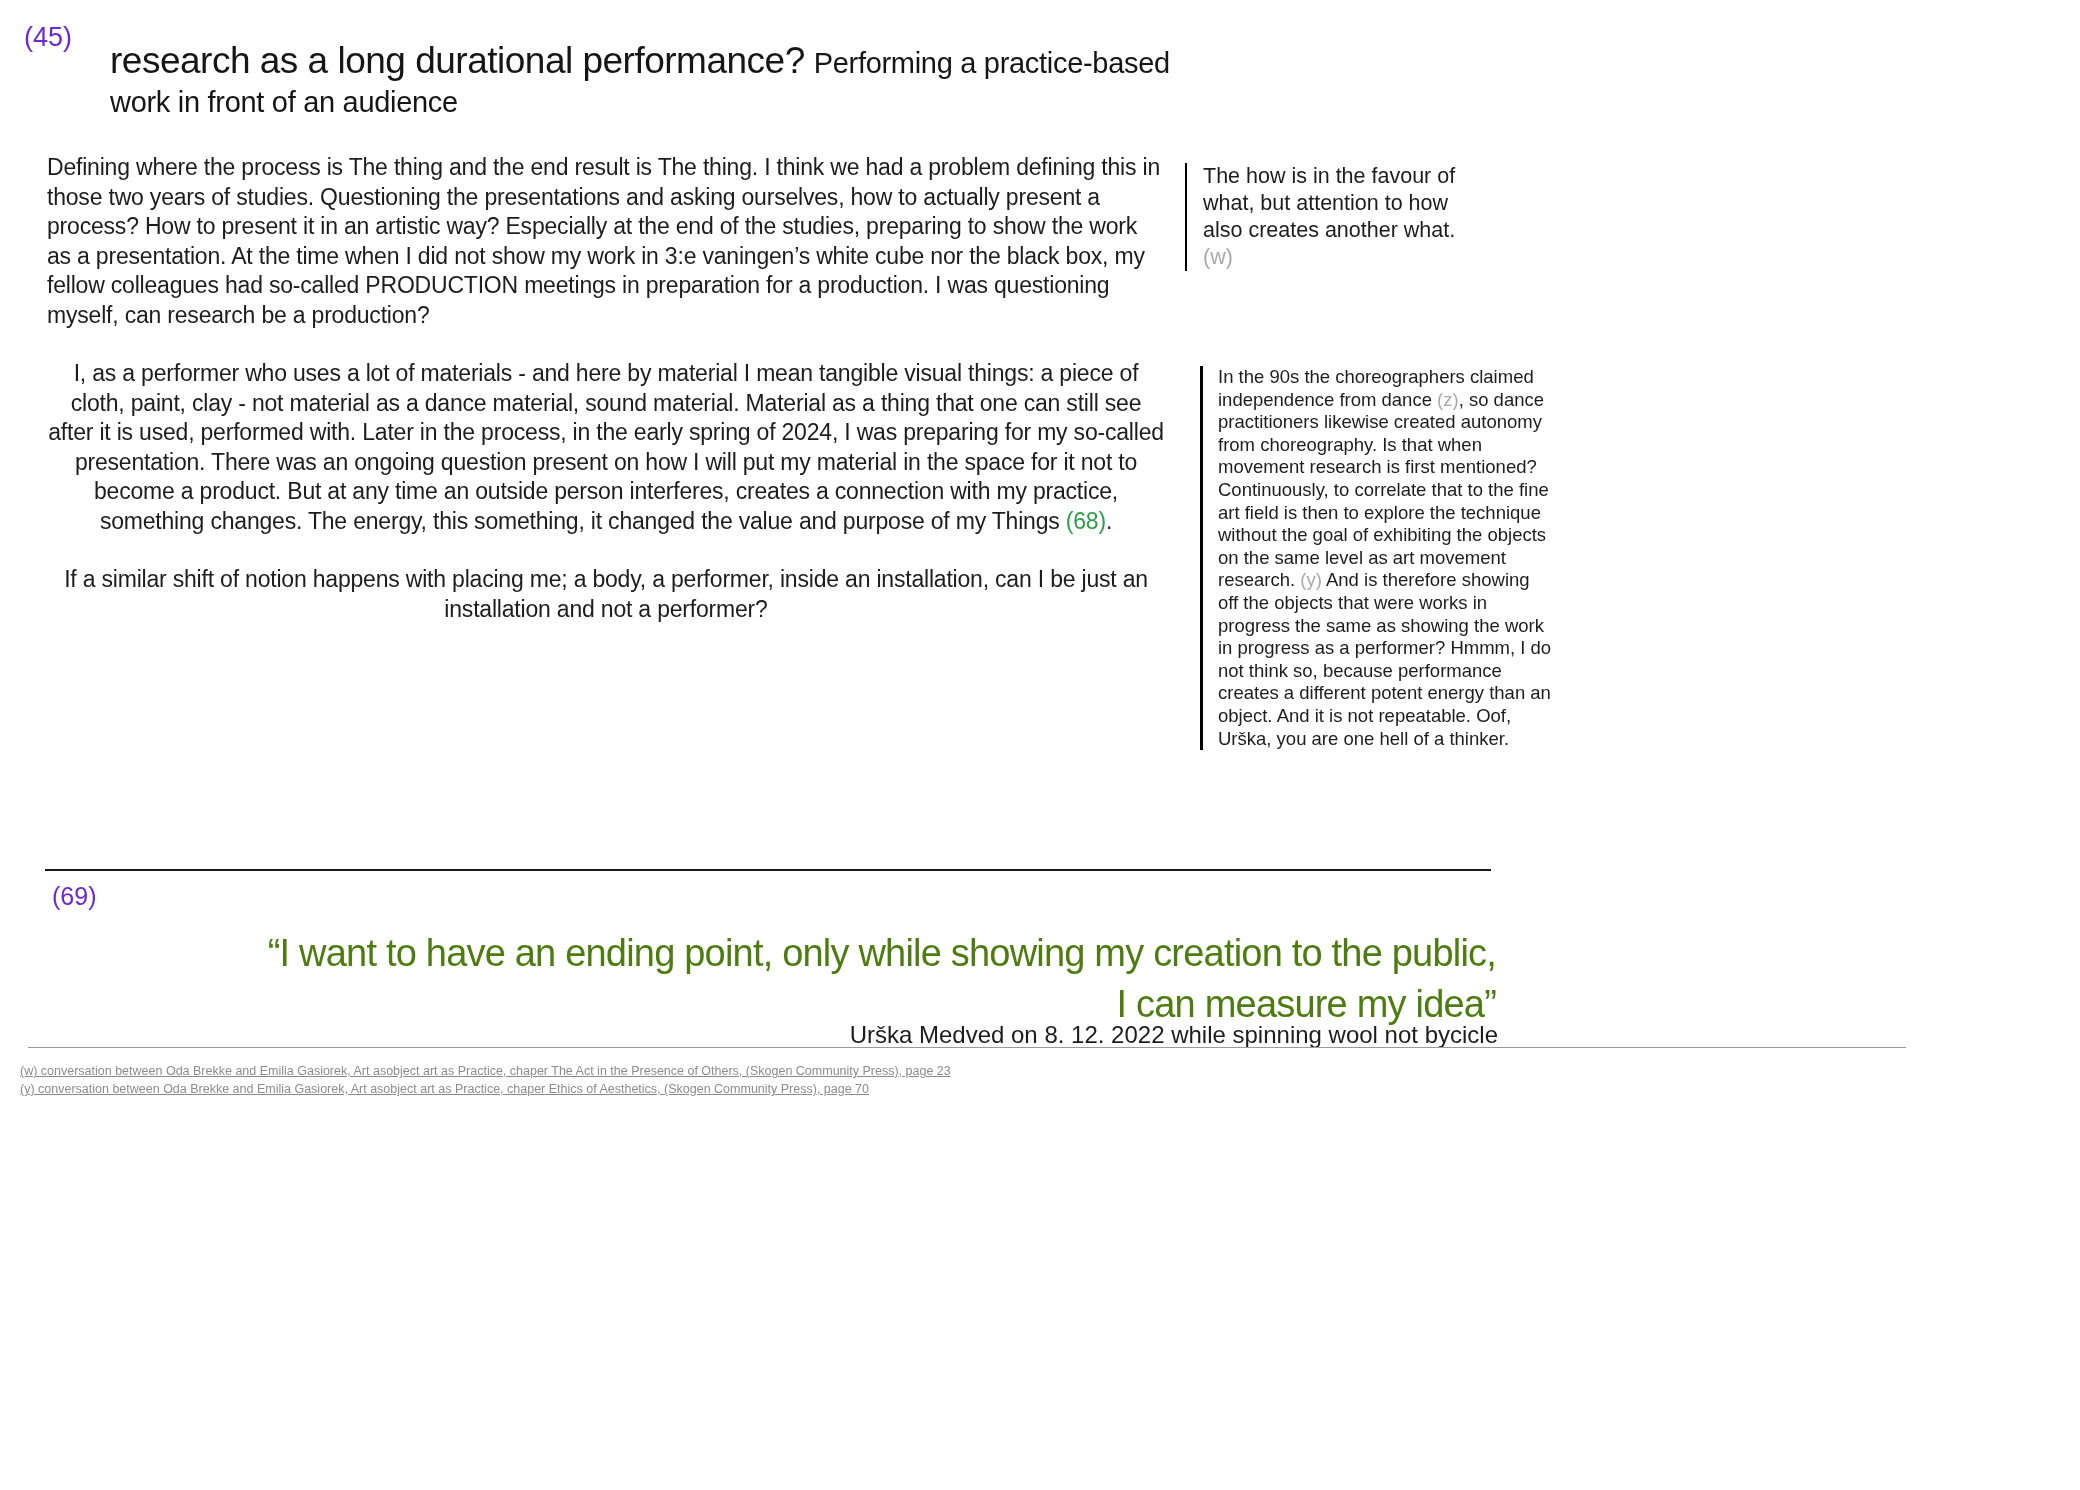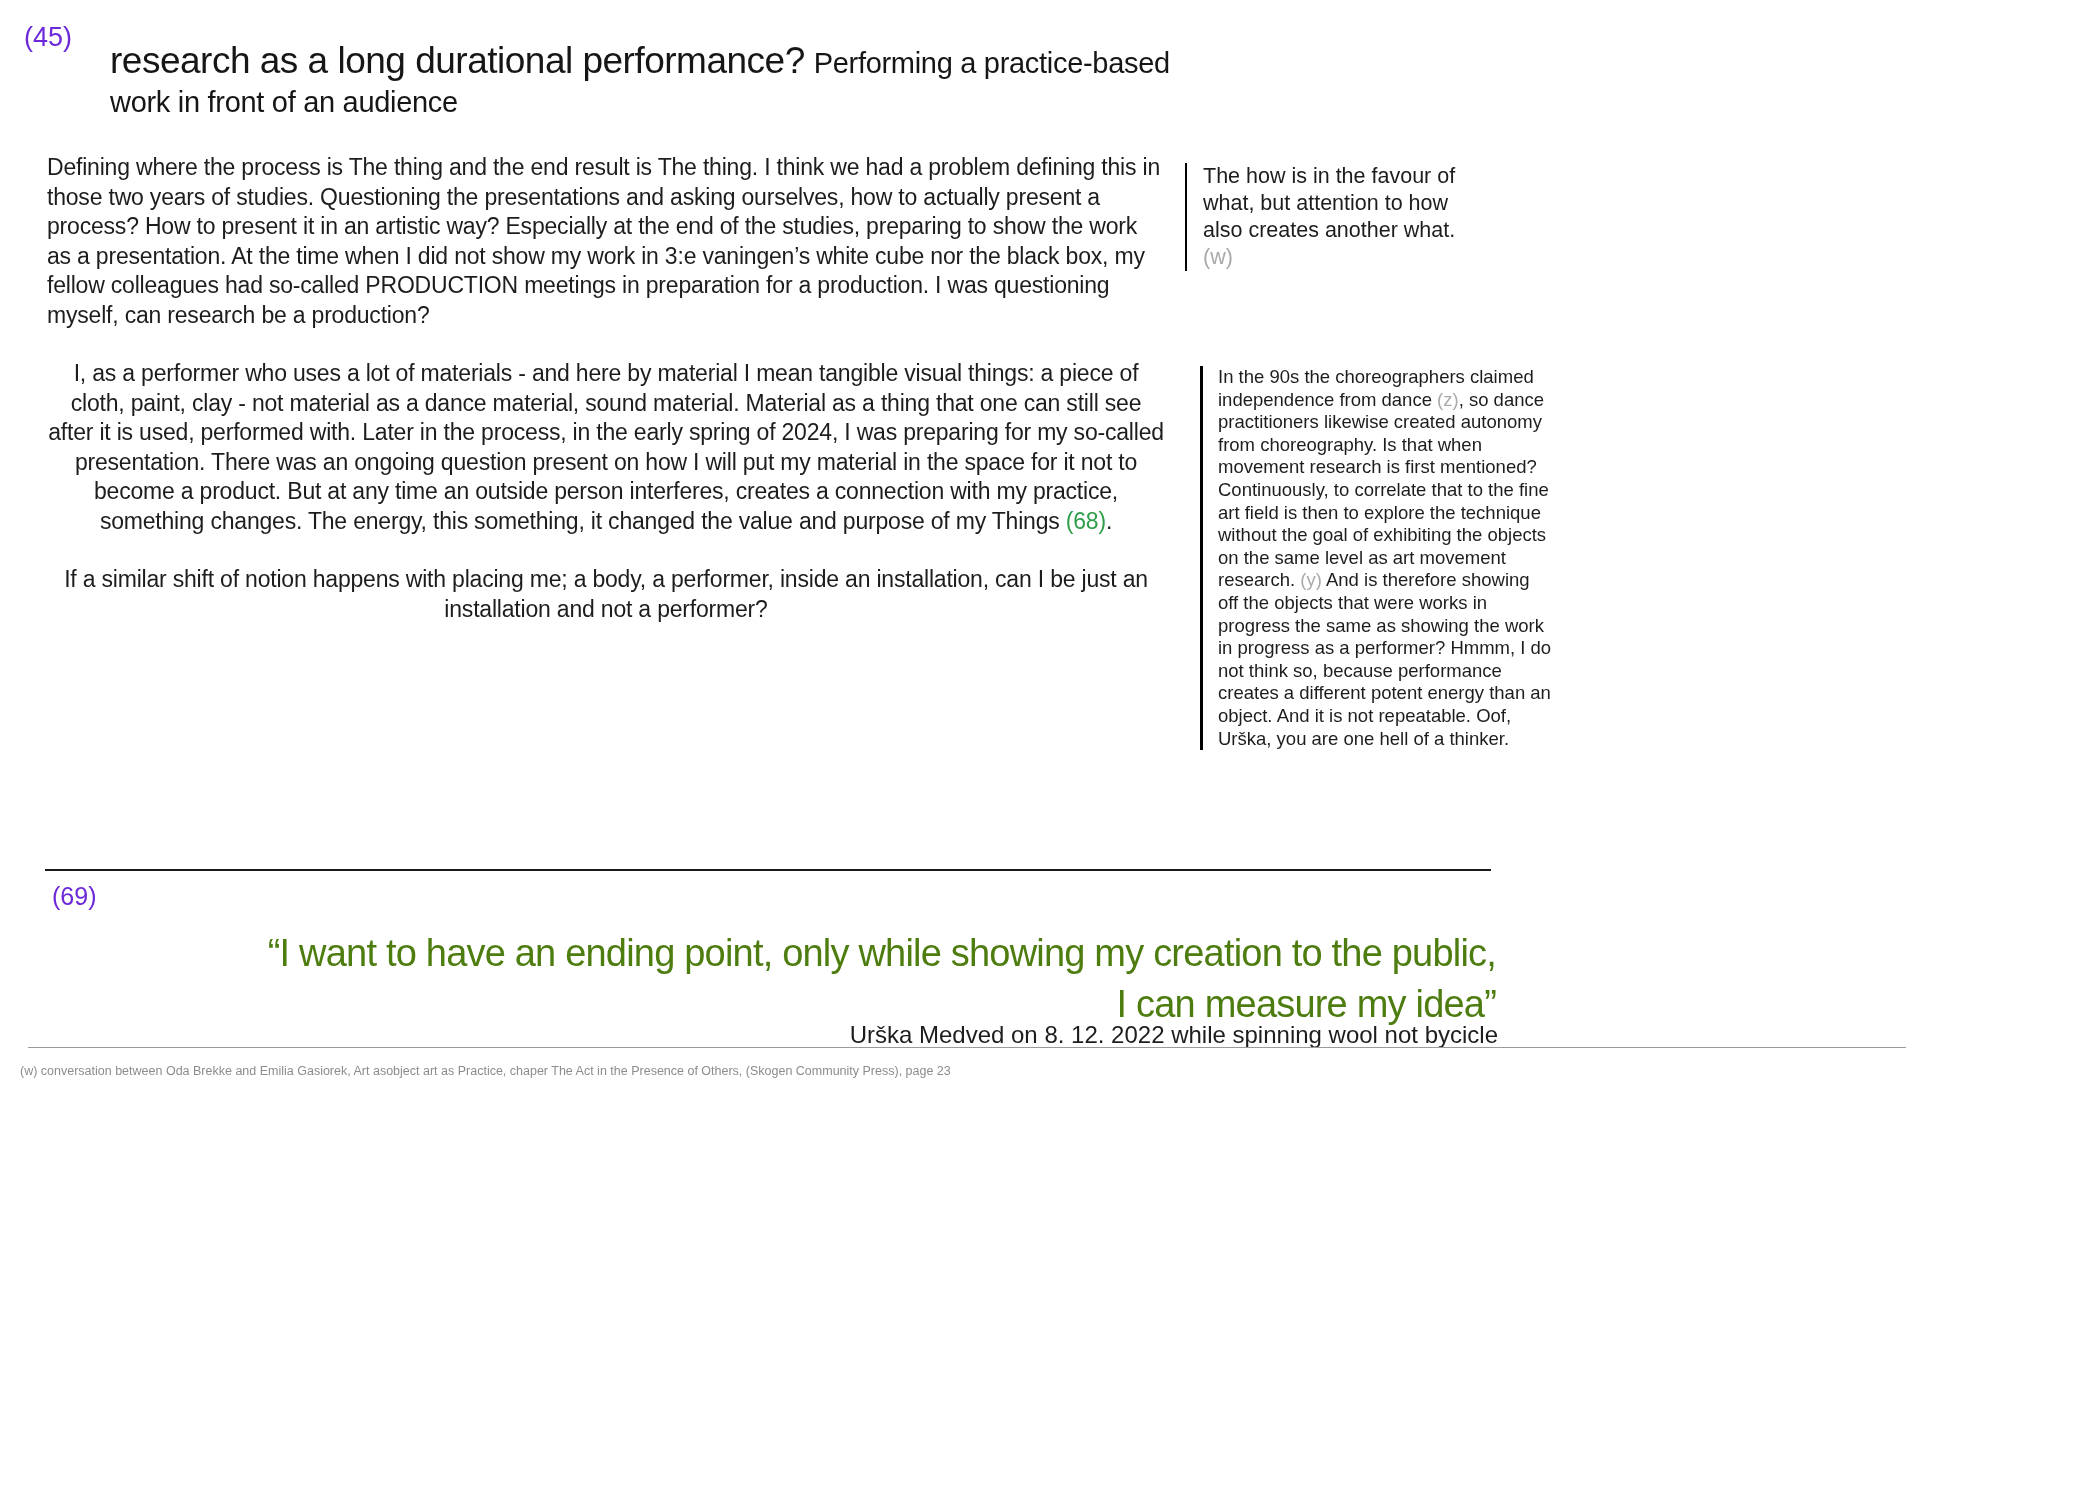--- a/index.html
+++ b/index.html
@@ -61,21 +61,21 @@
     text-align:right; font-size:24px; color:#1d1d1d;
   }
 
   .rule2 {
     position:absolute; left:28px; top:1047px; width:1878px;
     border:none; border-top:1px solid #9a9a9a;
   }
 
   .footnotes {
     position:absolute; left:20px; top:1062px;
-    font-size:12.5px; line-height:18px; color:#8c8c8c;
+    font-size:12.5px; line-height:18px; color:#8c8c8c;text-decoration:underline;
   }
 </style>
 </head>
 <body>
 
 <div class="page">
 
   <div class="pagenum top">(45)</div>
 
   <h1 class="title">
@@ -105,15 +105,16 @@
     <span>“I want to have an ending point, only while showing my creation to the public,</span><br>
     <span>I can measure my idea”</span>
   </div>
 
   <div class="attribution">Urška Medved on 8. 12. 2022 while spinning wool not bycicle</div>
 
   <hr class="rule2">
 
   <div class="footnotes">
     <div>(w) conversation between Oda Brekke and Emilia Gasiorek, Art asobject art as Practice, chaper The Act in the Presence of Others, (Skogen Community Press), page 23</div>
+    <div>(y) conversation between Oda Brekke and Emilia Gasiorek, Art asobject art as Practice, chaper Ethics of Aesthetics, (Skogen Community Press), page 70</div>
   </div>
 
 </div>
 
 </body></html>

